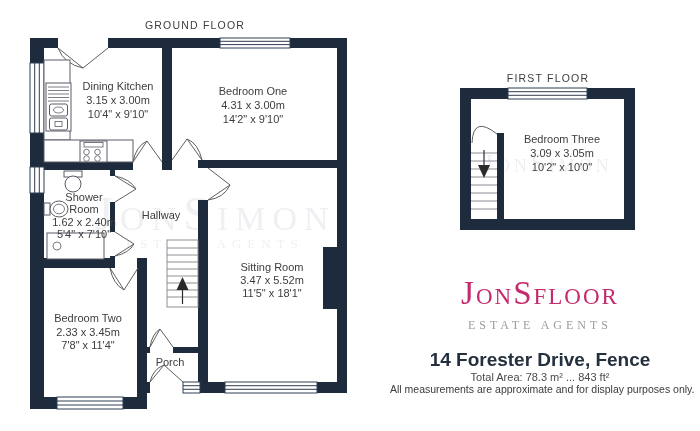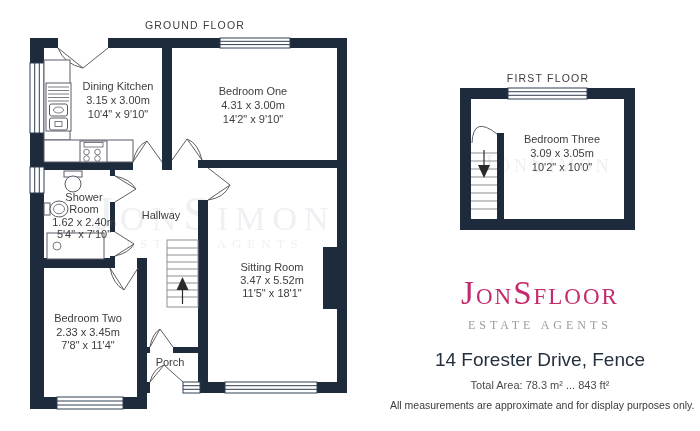--- a/index.html
+++ b/index.html
@@ -18,23 +18,23 @@
   .tread{stroke:#8b8f96;stroke-width:1;}
   .arrow{stroke:#2a2a2a;stroke-width:1.2;}
   .arrow-head{fill:#2a2a2a;stroke:none;}
   .wm{font-family:"Liberation Serif",serif;font-variant:small-caps;fill:#eef0f3;}
   .wm2{font-family:"Liberation Serif",serif;fill:#eef0f3;}
   .brand{position:absolute;left:390px;top:276px;width:300px;text-align:center;}
   .logo{font-family:"Liberation Serif",serif;color:var(--logo_pink);line-height:34px;letter-spacing:2px;}
   .logo .lg{font-size:33px;}
   .logo .sm{font-size:23px;text-align:center;}
   .tagline{font-family:"Liberation Serif",serif;font-size:12px;letter-spacing:4px;color:var(--tagline_gray);margin-top:2px;}
-  .address{font-size:19px;font-weight:normal;color:var(--address);margin-top:16px;}
-  .area{font-size:11px;color:#4a4a4a;margin-top:8px;}
-  .disclaimer{font-size:10.5px;color:#3a3a3a;margin-top:8px;white-space:nowrap;}
+  .address{font-size:19px;font-weight:bold;color:var(--address);margin-top:16px;}
+  .area{font-size:11px;color:#4a4a4a;margin-top:0;}
+  .disclaimer{font-size:10.5px;color:#3a3a3a;margin-top:0;white-space:nowrap;}
 </style>
 </head>
 <body>
 
 <div id="page">
 <svg width="700" height="431" viewBox="0 0 700 431">
 
   <g>
     <text class="wm" x="215" y="230" font-size="48" letter-spacing="7" text-anchor="middle">JonSimon</text>
     <text class="wm2" x="215" y="248" font-size="13" letter-spacing="6" text-anchor="middle">ESTATE AGENTS</text>

